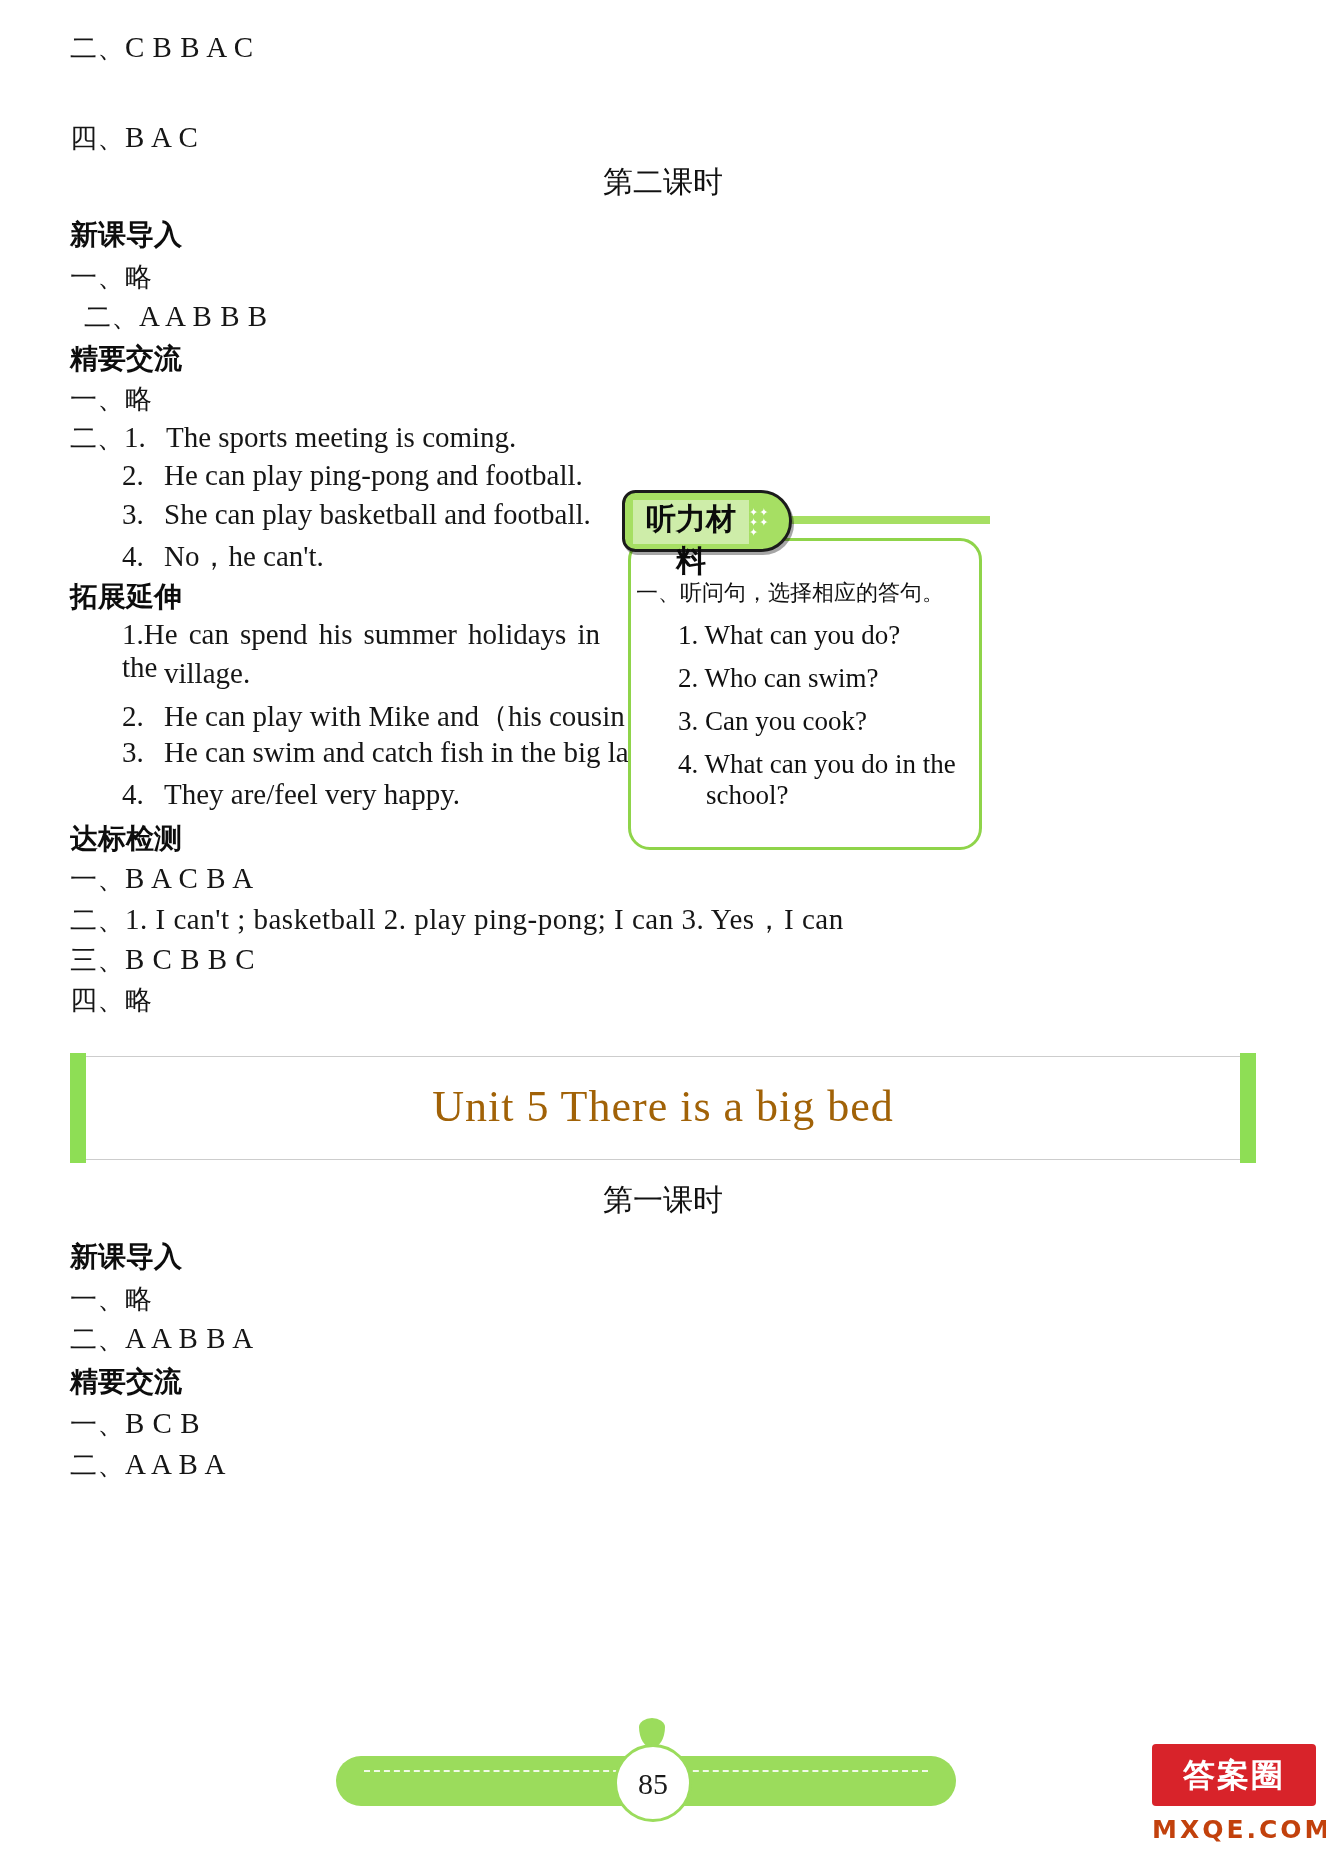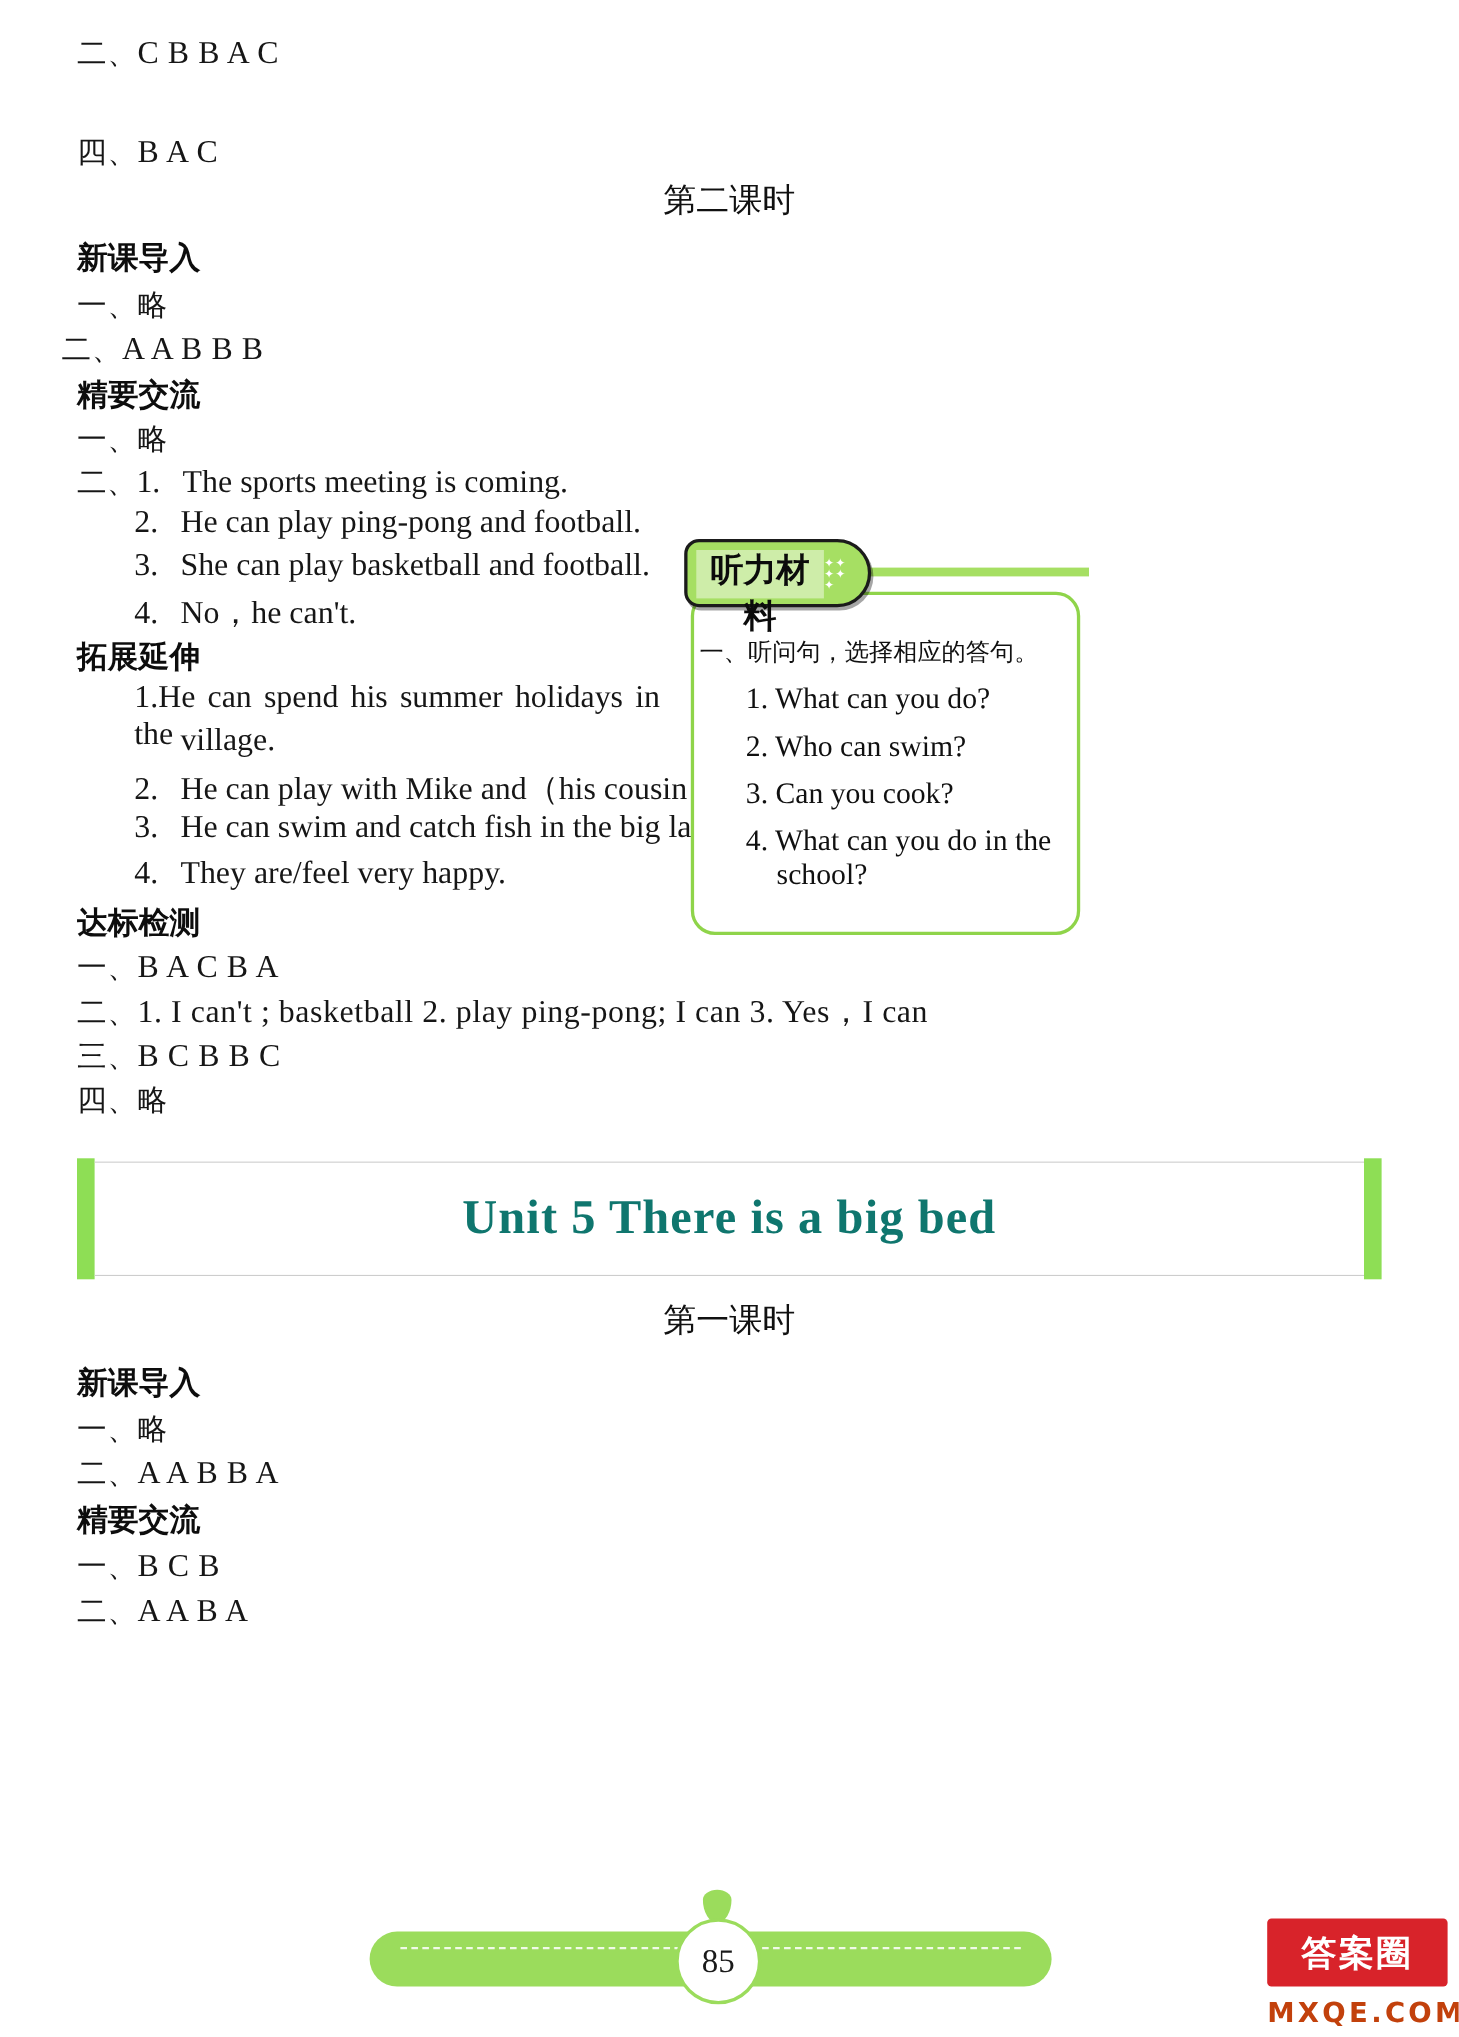--- a/index.html
+++ b/index.html
@@ -174,24 +174,24 @@
     height: 1px;
     background: #cdcdcd;
   }
   .unit-rule.top { top: 3px; }
   .unit-rule.bottom { bottom: 3px; }
   .unit-title {
     position: absolute;
     left: 0; right: 0; top: 28px;
     text-align: center;
     font-family: "Liberation Serif", serif;
-    font-weight: 700;
+    font-weight: 400;
     font-size: 44px;
     letter-spacing: 1px;
-    color: #0f766e;
+    color: #a16207;
   }
 
   
   .footer-ribbon {
     position: absolute;
     left: 336px; bottom: 46px;
     width: 620px; height: 50px;
     background: #9bdc5c;
     border-radius: 26px;
   }
@@ -264,21 +264,21 @@
   <div class="ans-line" style="left:70px; top:120px;">
     <span class="cn-num">四、</span><span class="en">B  A  C</span>
   </div>
 
   <div class="keshi" style="top:162px;">第二课时</div>
 
   <div class="cn-label" style="left:70px; top:216px;">新课导入</div>
   <div class="ans-line" style="left:70px; top:259px;">
     <span class="cn-num">一、</span><span class="cn-num">略</span>
   </div>
-  <div class="ans-line" style="left:56px; top:299px;">
+  <div class="ans-line" style="left:84px; top:299px;">
     <span class="cn-num">二、</span><span class="en">A  A  B  B  B</span>
   </div>
 
   <div class="cn-label" style="left:70px; top:340px;">精要交流</div>
   <div class="ans-line" style="left:70px; top:381px;">
     <span class="cn-num">一、</span><span class="cn-num">略</span>
   </div>
   <div class="item" style="left:70px; top:420px;">
     <span class="cn-num">二、</span><span class="n">1.</span><span>The sports meeting is coming.</span>
   </div>

